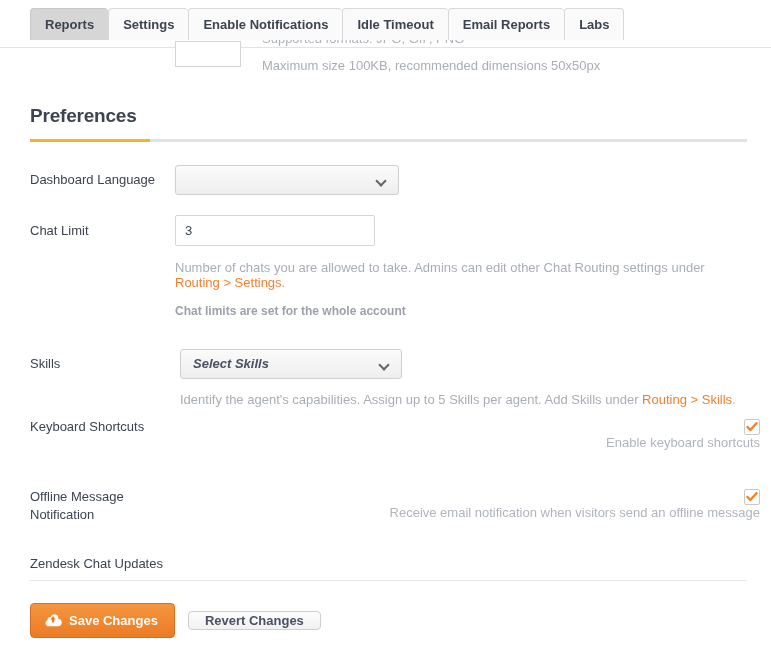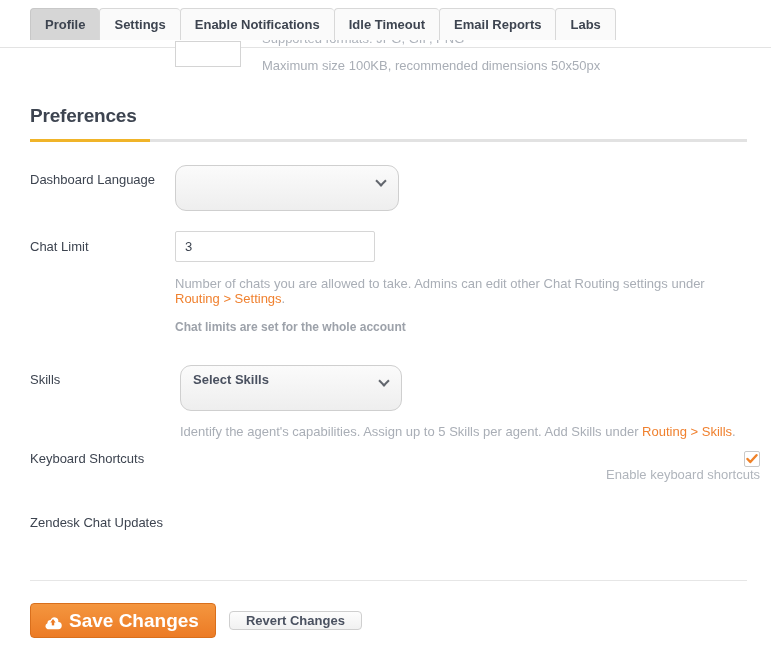--- a/index.html
+++ b/index.html
@@ -155,26 +155,27 @@
     padding-top: 6px;
   }
   .field {
     flex: 1 1 auto;
   }
 
   
   .select {
     position: relative;
     width: 222px;
-    height: 46px;
+    height: 30px;
     border: 1px solid #cfcfcf;
-    border-radius: 11px;
+    border-radius: 3px;
     background: linear-gradient(#fbfbfb, #eeeeee);
     box-sizing: border-box;
     cursor: pointer;
+    font-style: italic;
   }
   .select.wide {
     width: 224px;
   }
   .select-text {
     position: absolute;
     left: 12px;
     top: 0;
     line-height: 28px;
     font-size: 13px;
@@ -281,21 +282,21 @@
   }
   .btn-primary {
     position: relative;
     height: 35px;
     padding: 0 16px 0 38px;
     background: linear-gradient(#f4963f, #ec7b25);
     border: 1px solid #d96f1c;
     border-radius: 4px;
     color: #ffffff;
     font-family: "Liberation Sans", sans-serif;
-    font-size: 19px;
+    font-size: 13px;
     font-weight: bold;
     cursor: pointer;
     box-sizing: border-box;
   }
   .btn-primary .cloud {
     position: absolute;
     left: 13px;
     top: 9px;
   }
   .btn-secondary {
@@ -311,21 +312,21 @@
     font-weight: bold;
     cursor: pointer;
     box-sizing: border-box;
   }
 </style>
 </head>
 <body>
 
 <div class="tabbar">
   <div class="tabs">
-    <div class="tab active">Profile</div>
+    <div class="tab active">Reports</div>
     <div class="tab">Settings</div>
     <div class="tab">Enable Notifications</div>
     <div class="tab">Idle Timeout</div>
     <div class="tab">Email Reports</div>
     <div class="tab">Labs</div>
   </div>
 </div>
 
 <div class="avatar-row">
   <div class="avatar-box"></div>
@@ -381,20 +382,31 @@
     <div class="field cbrow" style="padding-left:5px;">
       <span class="checkbox">
         <svg width="12" height="12" viewBox="0 0 12 12">
           <path d="M1.5 6 L4.3 9 L10.5 2.2" stroke="#f08228" stroke-width="2.4" fill="none" stroke-linecap="round" stroke-linejoin="round"></path>
         </svg>
       </span>
       <span class="cblabel">Enable keyboard shortcuts</span>
     </div>
   </div>
 
+  <div class="row" style="margin-top:37px;">
+    <div class="label" style="padding-top:0;width:145px;">Offline Message Notification</div>
+    <div class="field cbrow" style="padding-left:5px;">
+      <span class="checkbox">
+        <svg width="12" height="12" viewBox="0 0 12 12">
+          <path d="M1.5 6 L4.3 9 L10.5 2.2" stroke="#f08228" stroke-width="2.4" fill="none" stroke-linecap="round" stroke-linejoin="round"></path>
+        </svg>
+      </span>
+      <span class="cblabel">Receive email notification when visitors send an offline message</span>
+    </div>
+  </div>
 
   <div class="row" style="margin-top:31px;">
     <div class="label" style="padding-top:0;">Zendesk Chat Updates</div>
   </div>
 
 </div>
 
 <div class="bottom-rule"></div>
 <div class="actions">
   <button class="btn-primary">

